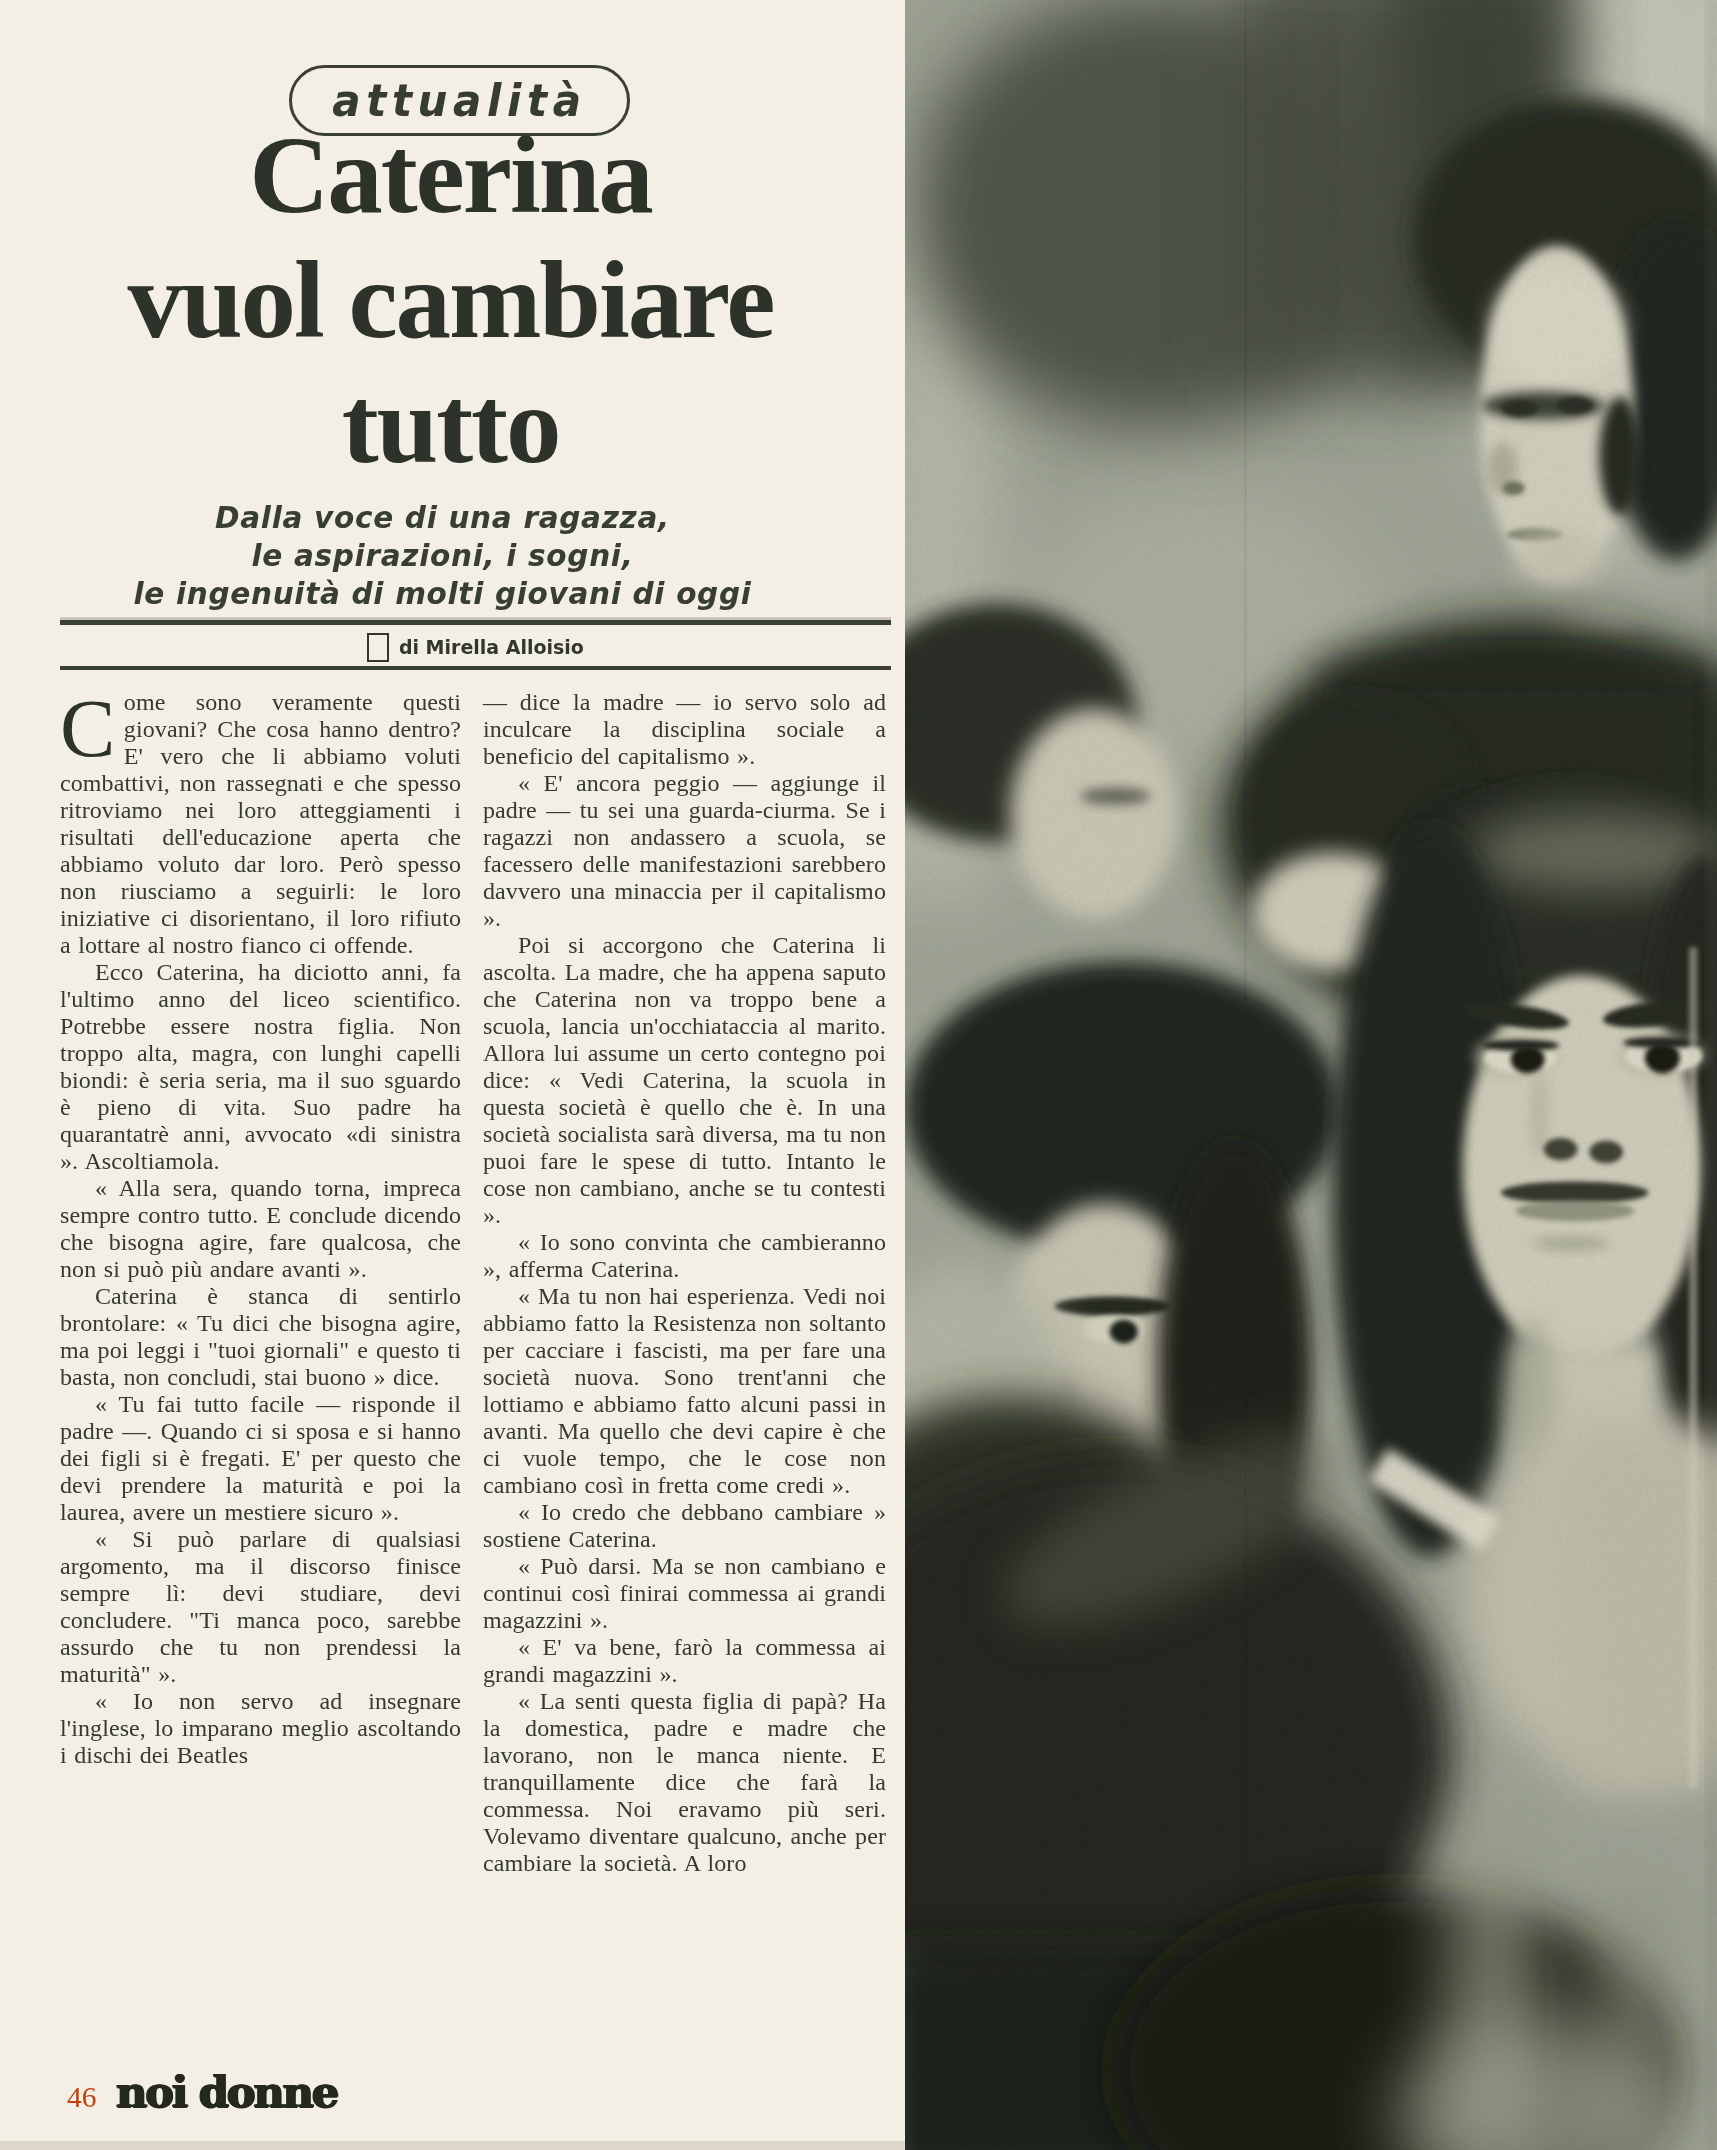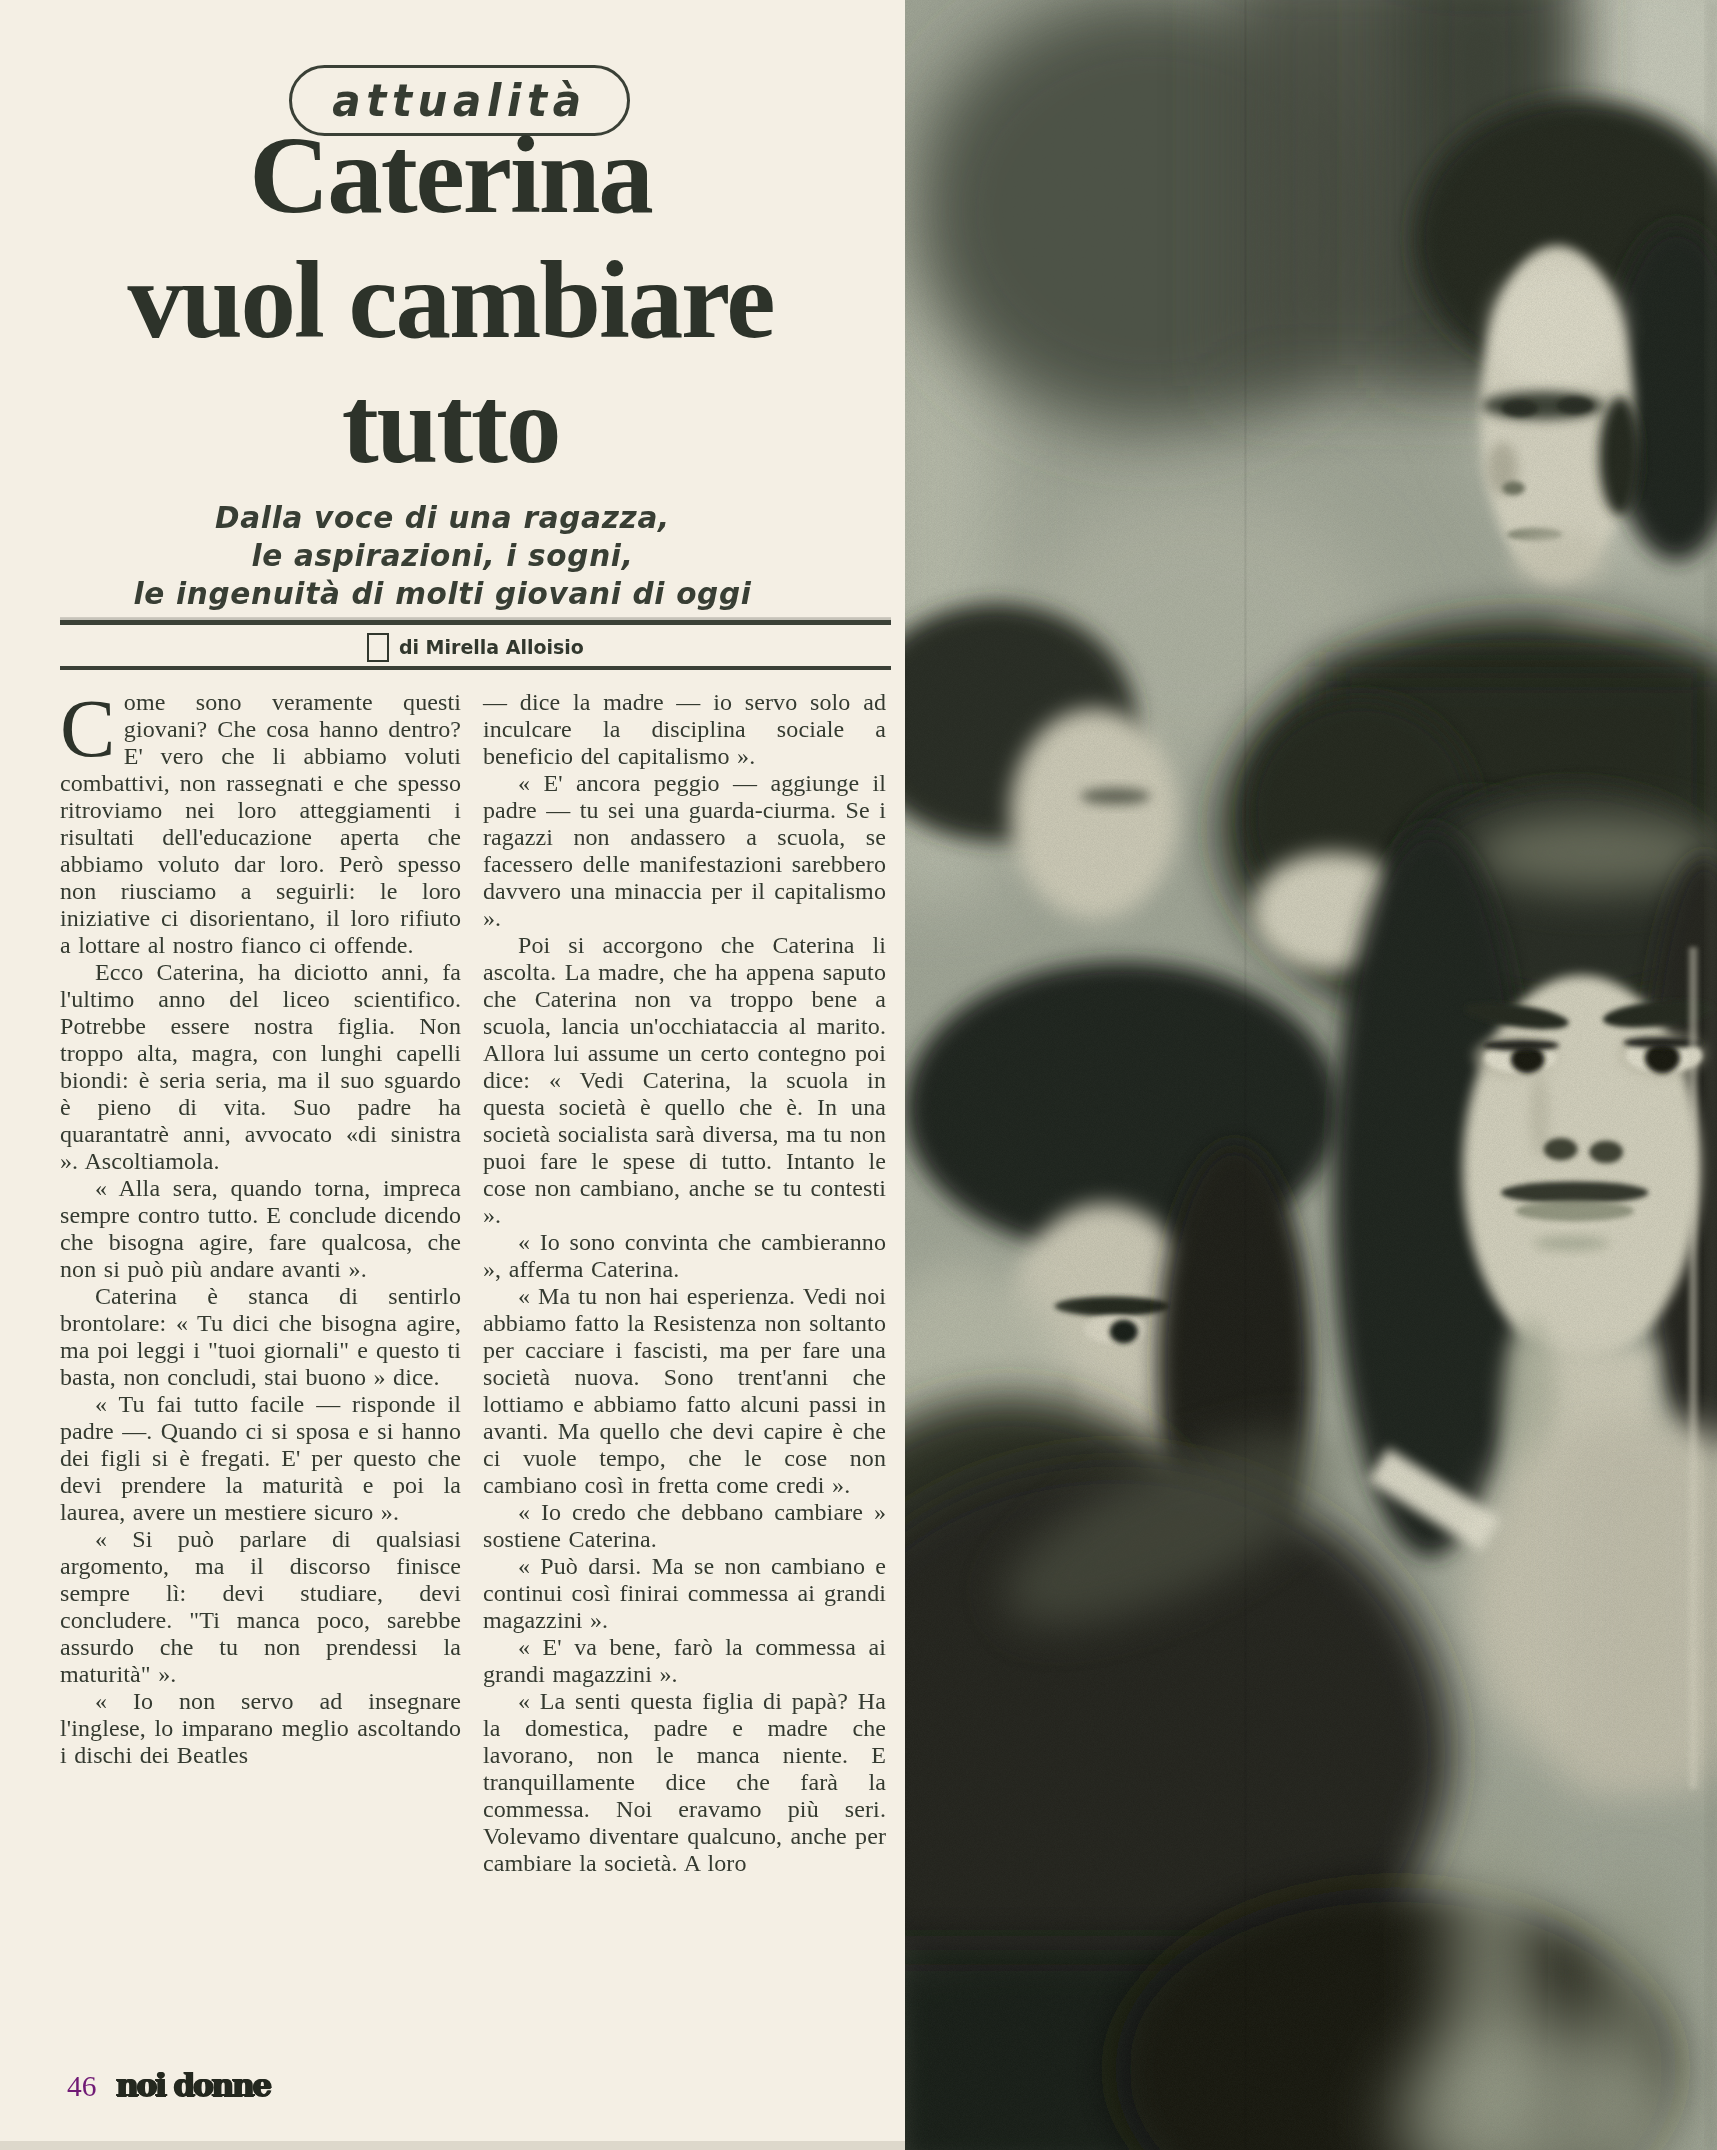--- a/index.html
+++ b/index.html
@@ -52,23 +52,23 @@
     margin:0;font-size:24px;line-height:27px;text-align:justify;
     text-indent:35px;word-spacing:1.4px;letter-spacing:0.1px;
   }
   .col p.no-indent{text-indent:0;}
   .dropcap{
     float:left;font-size:83px;line-height:67px;padding:5.6px 8.4px 0 0;
     color:#2d332a;
   }
   
   .footer{position:absolute;left:67px;top:2067px;display:flex;align-items:baseline;gap:19.6px;}
-  .page-number{font-size:29.5px;color:#701a75;}
+  .page-number{font-size:29.5px;color:#c2410c;}
   .magazine-logo{
-    font-family:"DejaVu Serif", serif;font-weight:bold;font-size:31px;color:#24281f;
+    font-family:"DejaVu Serif", serif;font-weight:bold;font-size:43px;color:#24281f;
     letter-spacing:-2.1px;
     text-shadow:1.1px 0 0 #24281f,-1.1px 0 0 #24281f,0 0.7px 0 #24281f;
   }
   .page-edge{position:absolute;left:0;top:2141px;width:905px;height:9.8px;background:#ddd8cb;}
   
   .photo{position:absolute;left:905px;top:0;width:812px;height:2151px;display:block;}
 </style>
 </head>
 <body>
 

